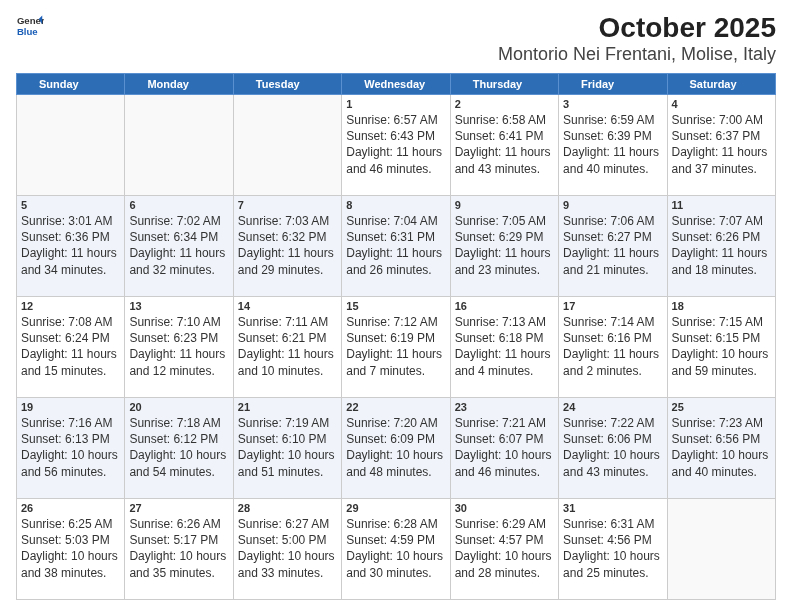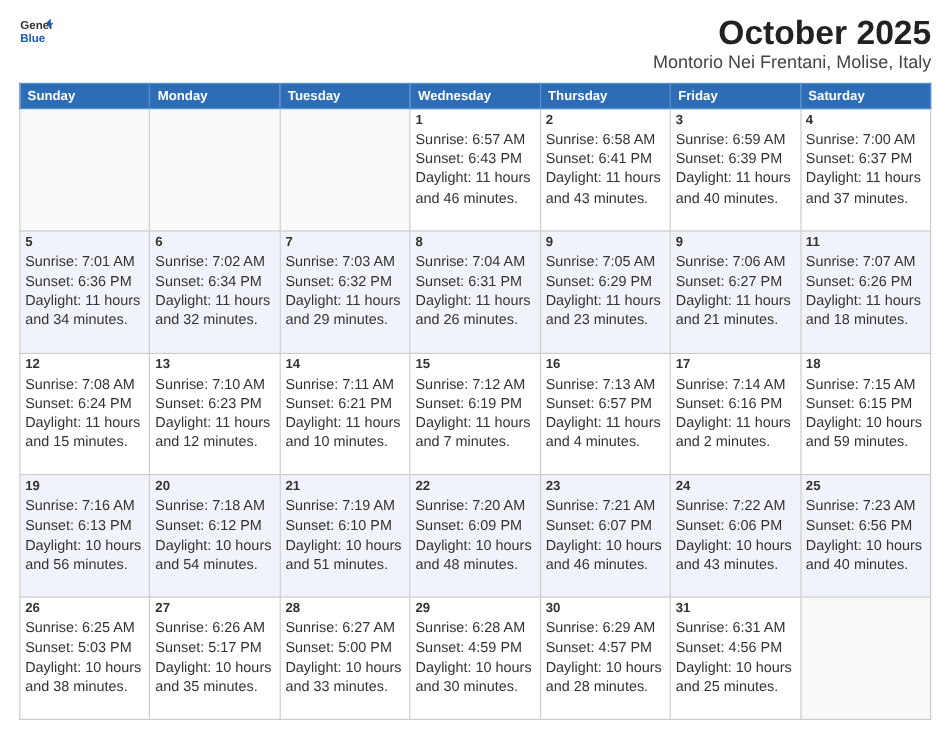--- a/index.html
+++ b/index.html
@@ -34,37 +34,37 @@
     }
     .title-block {
       text-align: right;
     }
     .month-title {
       font-size: 28px;
       font-weight: bold;
       color: #222;
     }
     .subtitle {
-      font-size: 15px;
+      font-size: 18px;
       color: #444;
     }
     .calendar {
       flex: 1;
       border: 1px solid #ccc;
       border-collapse: collapse;
       width: 100%;
       table-layout: fixed;
     }
     .calendar th {
       background: #2d6db5;
       color: #fff;
       font-size: 11px;
       font-weight: bold;
       text-align: left;
-      padding: 4px 6px;
+      padding: 4px 22px;
       border: 1px solid #5a90d0;
     }
     .calendar td {
       vertical-align: top;
       border: 1px solid #ccc;
       padding: 3px 4px;
       font-size: 9.2px;
       color: #333;
       height: 80px;
     }
@@ -142,21 +142,21 @@
           <td>
             <span class="day-num">4</span>
             <div class="cell-text">Sunrise: 7:00 AM
 Sunset: 6:37 PM
 Daylight: 11 hours and 37 minutes.</div>
           </td>
         </tr>
         <tr class="row-alt">
           <td>
             <span class="day-num">5</span>
-            <div class="cell-text">Sunrise: 7:01 AM
+            <div class="cell-text">Sunrise: 3:01 AM
 Sunset: 6:36 PM
 Daylight: 11 hours and 34 minutes.</div>
           </td>
           <td>
             <span class="day-num">6</span>
             <div class="cell-text">Sunrise: 7:02 AM
 Sunset: 6:34 PM
 Daylight: 11 hours and 32 minutes.</div>
           </td>
           <td>
@@ -211,21 +211,21 @@
           </td>
           <td>
             <span class="day-num">15</span>
             <div class="cell-text">Sunrise: 7:12 AM
 Sunset: 6:19 PM
 Daylight: 11 hours and 7 minutes.</div>
           </td>
           <td>
             <span class="day-num">16</span>
             <div class="cell-text">Sunrise: 7:13 AM
-Sunset: 6:57 PM
+Sunset: 6:18 PM
 Daylight: 11 hours and 4 minutes.</div>
           </td>
           <td>
             <span class="day-num">17</span>
             <div class="cell-text">Sunrise: 7:14 AM
 Sunset: 6:16 PM
 Daylight: 11 hours and 2 minutes.</div>
           </td>
           <td>
             <span class="day-num">18</span>

